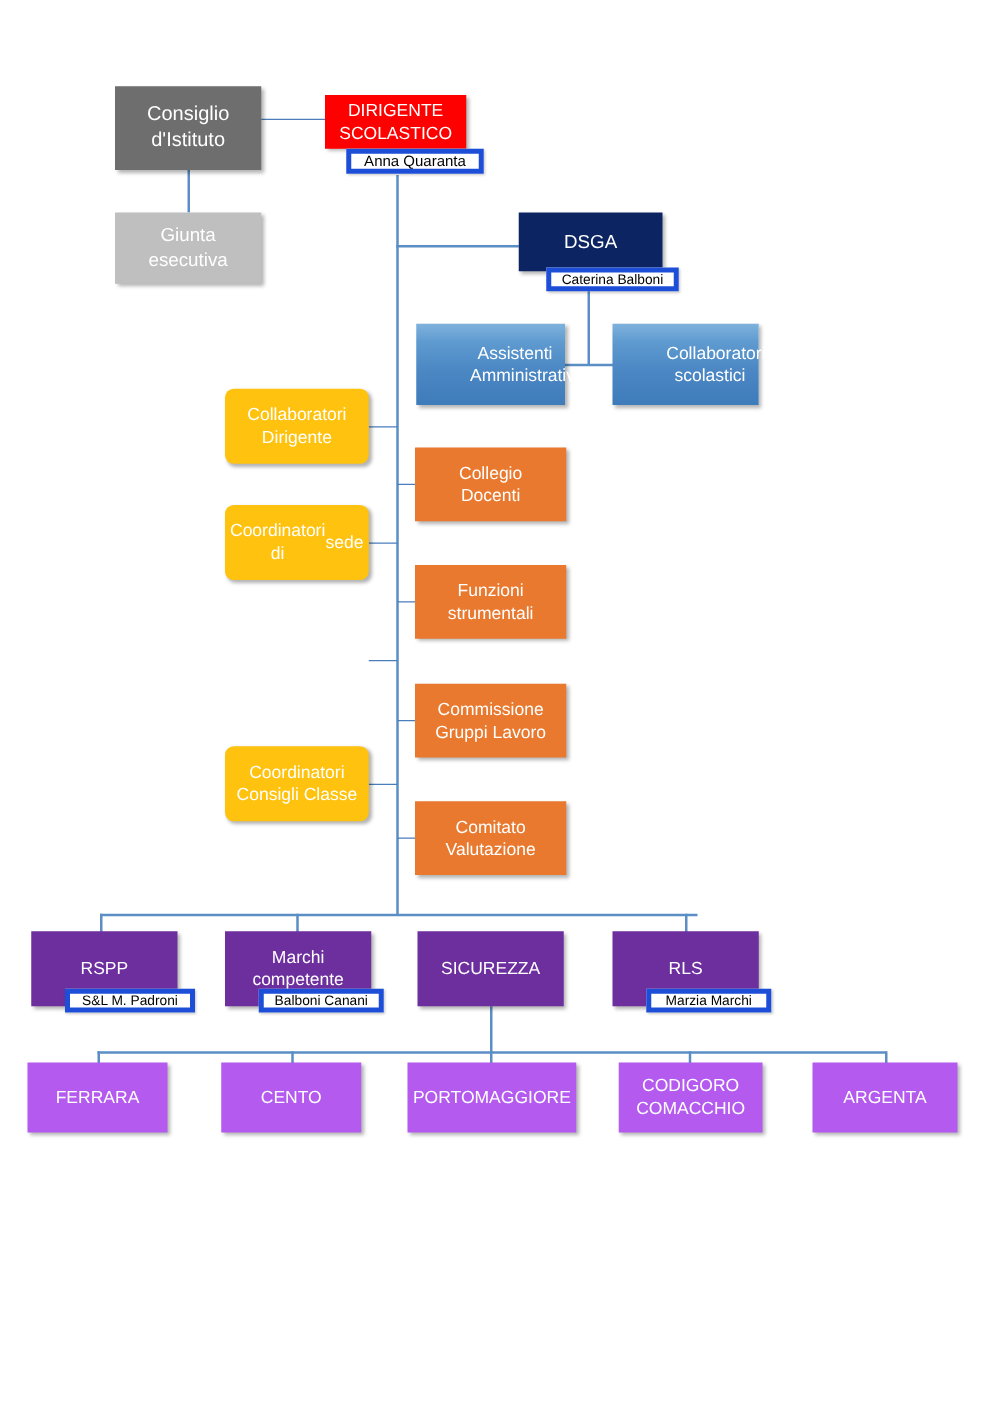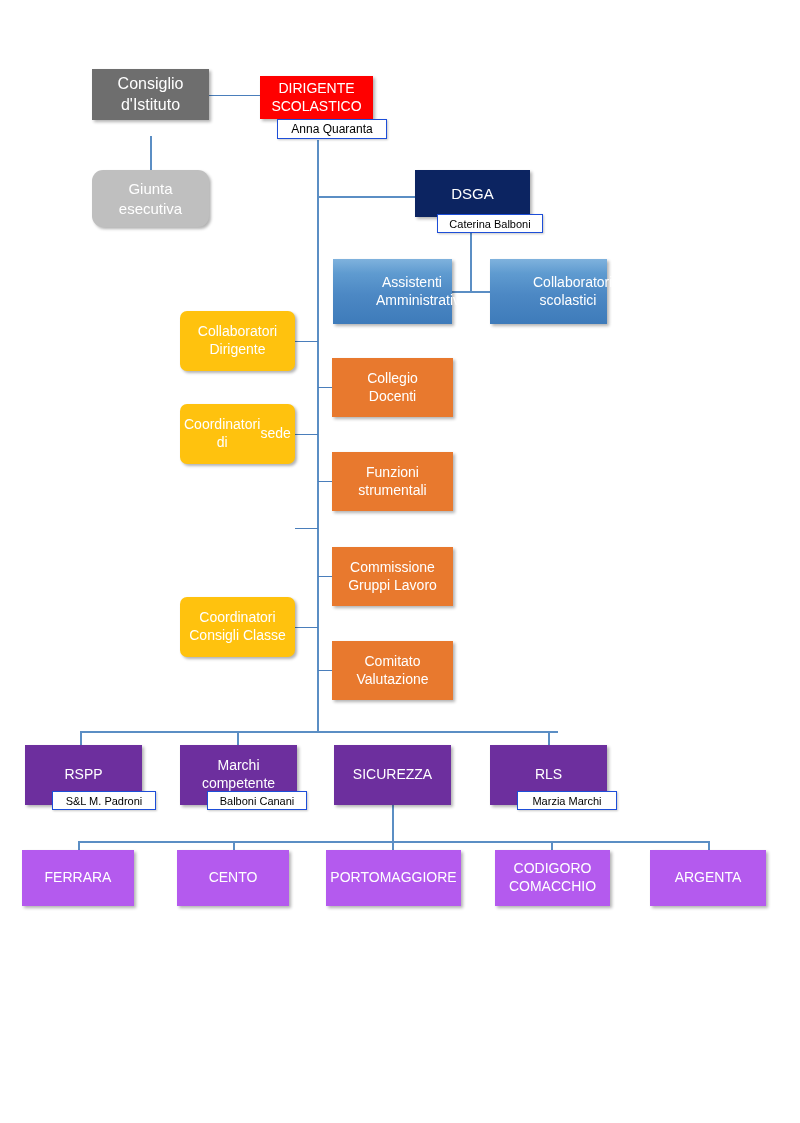--- a/index.html
+++ b/index.html
@@ -46,21 +46,21 @@
   .n-purple     { background: #6d2f9e; }
   .n-violet     { background: #b45aee; }
 
   .rounded { border-radius: 7px; }
 
   
   .tag {
     position: absolute;
     box-sizing: border-box;
     background: #ffffff;
-    border: 1px solid #1d4ed8;
+    border: 4px solid #1d4ed8;
     color: #000000;
     font-size: 12px;
     display: flex;
     align-items: center;
     justify-content: center;
     white-space: nowrap;
     z-index: 9;
     box-shadow: 1px 1px 2px rgba(0,0,0,0.22);
   }
 
@@ -108,25 +108,25 @@
   <div class="ln ln-v ln-thick-v" style="left:548px; top:731px; height:15px;"></div>
 
   <div class="ln ln-v ln-thick-v" style="left:392px; top:805px; height:37px;"></div>
   <div class="ln ln-h ln-thick-h" style="left:78px; top:841px; width:631px;"></div>
   <div class="ln ln-v ln-thick-v" style="left:78px; top:841px; height:10px;"></div>
   <div class="ln ln-v ln-thick-v" style="left:233px; top:841px; height:10px;"></div>
   <div class="ln ln-v ln-thick-v" style="left:392px; top:841px; height:10px;"></div>
   <div class="ln ln-v ln-thick-v" style="left:551px; top:841px; height:10px;"></div>
   <div class="ln ln-v ln-thick-v" style="left:708px; top:841px; height:10px;"></div>
 
-  <div class="node n-grey-dark" style="left:92px; top:69px; width:117px; height:51px; font-size:16px;">
+  <div class="node n-grey-dark" style="left:92px; top:69px; width:117px; height:67px; font-size:16px;">
     <span>Consiglio d'Istituto</span>
   </div>
 
-  <div class="node n-grey-light" style="left:92px; top:170px; width:117px; height:57px; font-size:15px;border-radius:11px;">
+  <div class="node n-grey-light" style="left:92px; top:170px; width:117px; height:57px; font-size:15px;">
     <span>Giunta esecutiva</span>
   </div>
 
   <div class="node n-red" style="left:260px; top:76px; width:113px; height:43px; font-size:14px; flex-direction:column; justify-content:center;">
     <span>DIRIGENTE</span>
     <span>SCOLASTICO</span>
   </div>
   <div class="tag" style="left:277px; top:119px; width:110px; height:20px;">
     <span>Anna Quaranta</span>
   </div>

